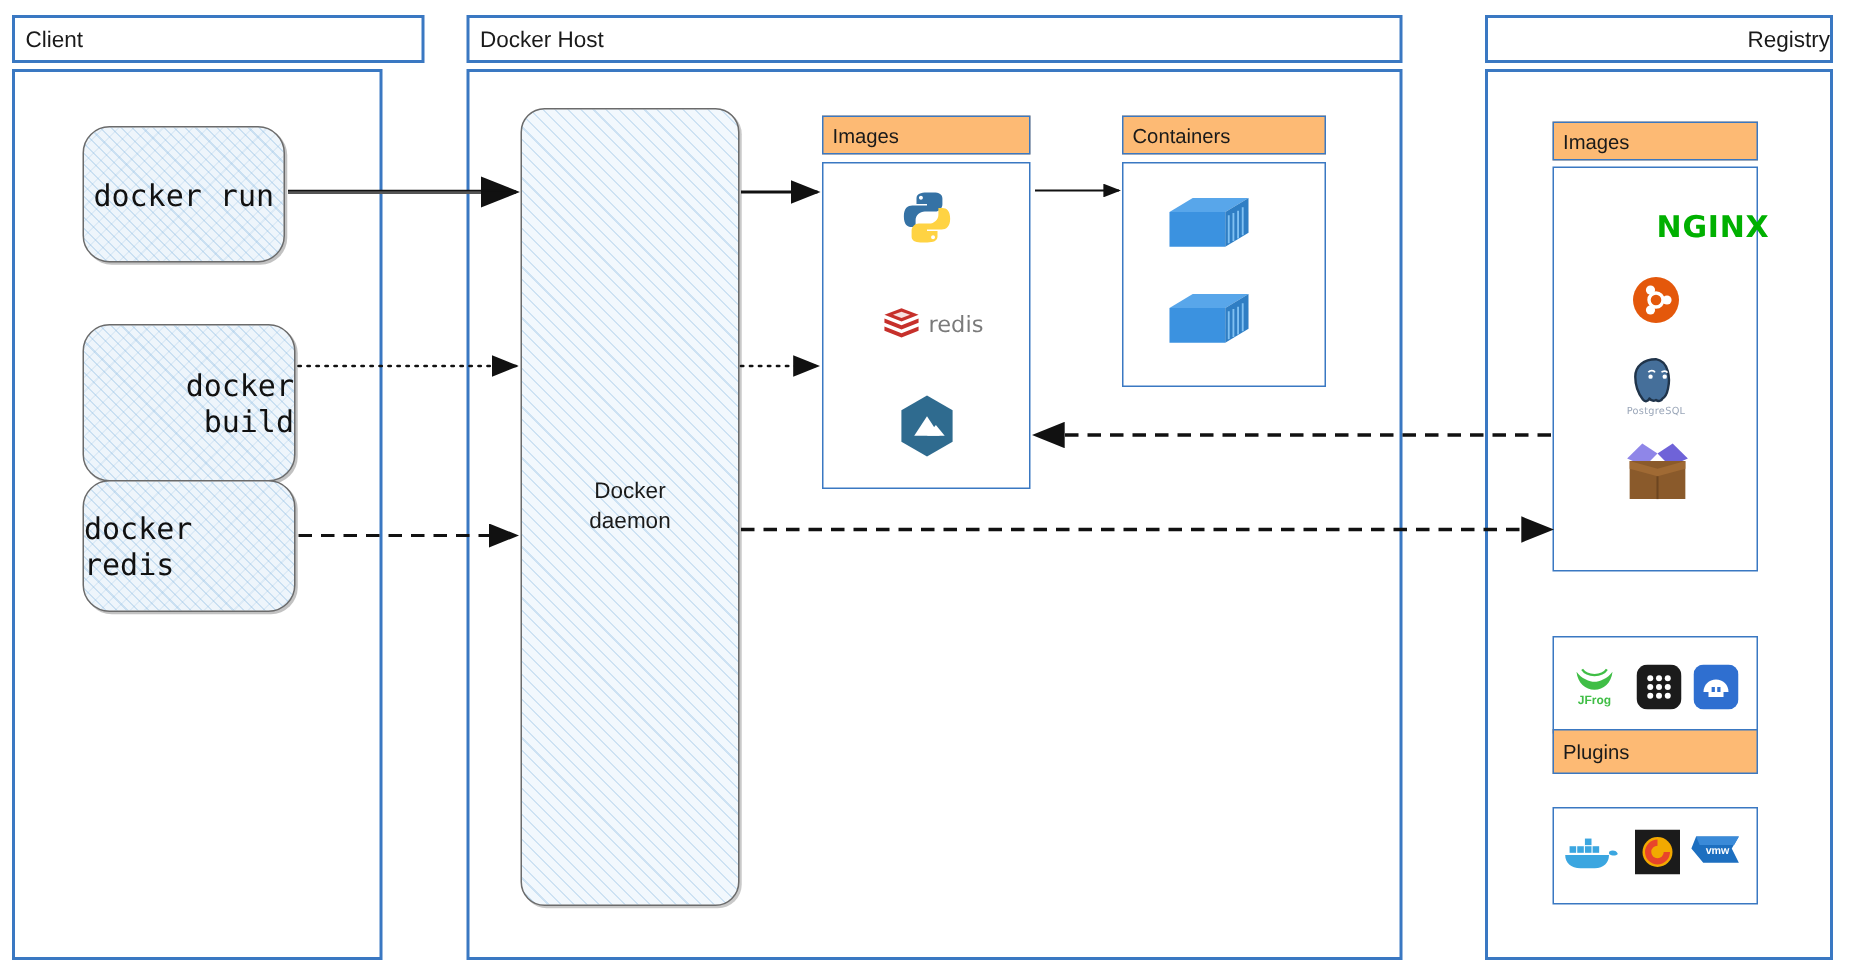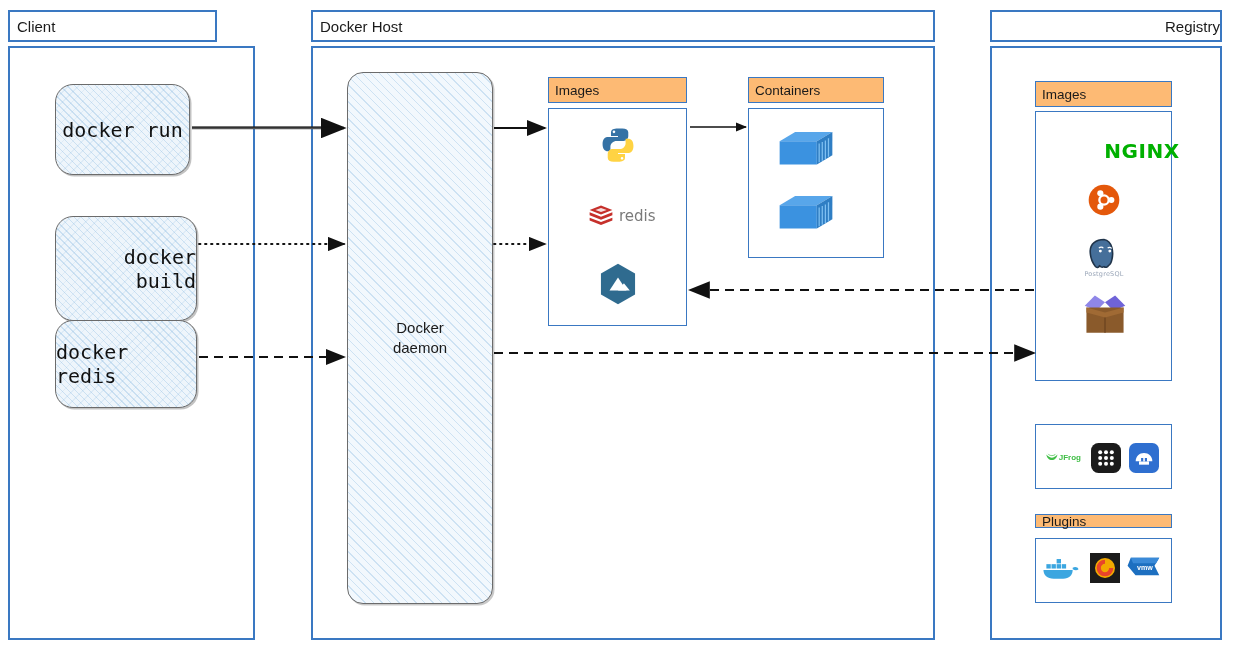--- a/index.html
+++ b/index.html
@@ -102,21 +102,21 @@
   .pg-text{
     font-family:"DejaVu Sans", sans-serif;
     font-size:6.5px;color:#9aa6b8;letter-spacing:.2px;
   }
 </style>
 </head>
 <body>
 
 <div class="stage">
 
-  <div class="panel-header" style="left:8px;top:10px;width:209px;height:32px;">
+  <div class="panel-header" style="left:8px;top:10px;width:275px;height:32px;">
     <span>Client</span>
   </div>
   <div class="panel-body" style="left:8px;top:46px;width:247px;height:594px;"></div>
 
   <div class="cmd-box" style="left:55px;top:84px;width:135px;height:91px;">
     <span>docker run</span>
   </div>
   <div class="cmd-box" style="left:55px;top:216px;width:142px;height:105px;text-align:right;">
     <span>docker build</span>
   </div>
@@ -231,21 +231,21 @@
       <path d="M8 18 20 6l12 8-10 10z" fill="#8f86e8"></path>
       <path d="M56 18 44 6 32 14l10 10z" fill="#6f63d8"></path>
       <path d="M10 20h44v30H10z" fill="#8a5a2b"></path>
       <path d="M10 20 32 26l22-6v6L32 32 10 26z" fill="#a06a34"></path>
       <path d="M32 32v18" stroke="#6d4520" stroke-width="1.6"></path>
     </svg>
   </div>
 
   <div class="sub-body" style="left:1035px;top:424px;width:137px;height:65px;"></div>
 
-  <div class="logo" style="left:1045px;top:441px;width:36px;height:32px;flex-direction:row;">
+  <div class="logo" style="left:1045px;top:441px;width:36px;height:32px;flex-direction:column;">
     <svg width="30" height="18" viewBox="0 0 40 22">
       <path d="M4 4c4 6 12 9 16 9s12-3 16-9c-1 10-8 16-16 16S5 14 4 4z" fill="#40be46"></path>
       <path d="M9 2c2 3 6 5 11 5s9-2 11-5" stroke="#40be46" stroke-width="2" fill="none"></path>
     </svg>
     <span style="font-size:8px;color:#40be46;font-weight:bold;">JFrog</span>
   </div>
 
   <div class="logo" style="left:1091px;top:443px;width:30px;height:30px;">
     <svg width="30" height="30" viewBox="0 0 36 36">
       <rect x="0" y="0" width="36" height="36" rx="9" fill="#1b1b1b"></rect>
@@ -266,21 +266,21 @@
   <div class="logo" style="left:1129px;top:443px;width:30px;height:30px;">
     <svg width="30" height="30" viewBox="0 0 36 36">
       <rect x="0" y="0" width="36" height="36" rx="8" fill="#2f6fd0"></rect>
       <path d="M8 22c0-6 4.5-10 10-10s10 4 10 10z" fill="#ffffff"></path>
       <rect x="12" y="22" width="12" height="4" fill="#ffffff"></rect>
       <rect x="14.5" y="18" width="2.6" height="4" fill="#2f6fd0"></rect>
       <rect x="19" y="18" width="2.6" height="4" fill="#2f6fd0"></rect>
     </svg>
   </div>
 
-  <div class="sub-header" style="left:1035px;top:514px;width:137px;height:14px;">
+  <div class="sub-header" style="left:1035px;top:486px;width:137px;height:30px;">
     <span>Plugins</span>
   </div>
   <div class="sub-body" style="left:1035px;top:538px;width:137px;height:65px;"></div>
 
   <div class="logo" style="left:1042px;top:555px;width:38px;height:30px;">
     <svg width="38" height="26" viewBox="0 0 52 34">
       <g fill="#3ba6e0">
         <rect x="13" y="9" width="6" height="6"></rect>
           <rect x="20" y="9" width="6" height="6"></rect>
         <rect x="27" y="9" width="6" height="6"></rect>

